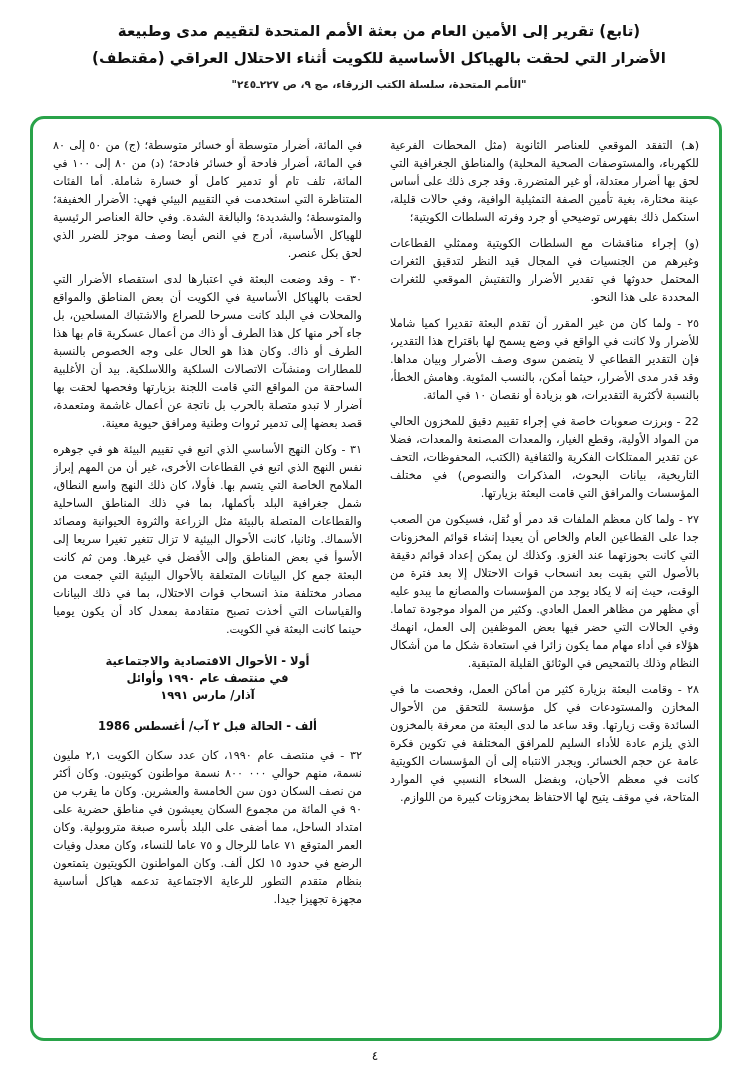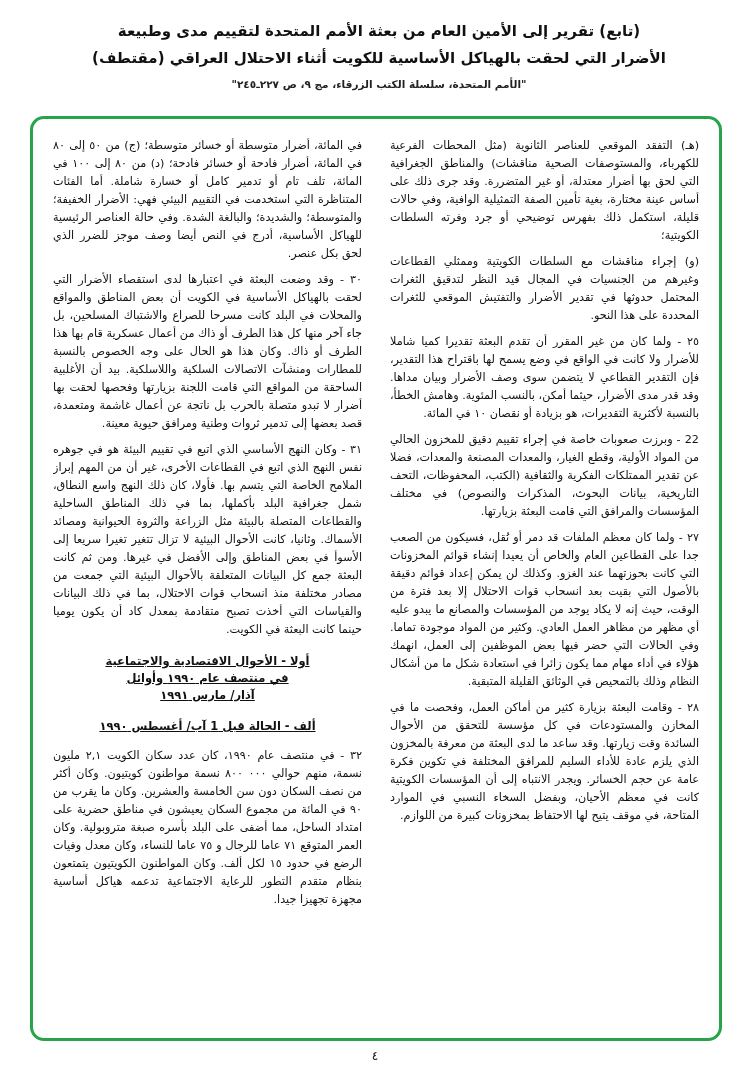--- a/index.html
+++ b/index.html
@@ -66,21 +66,20 @@
     margin-bottom: 8px;
   }
   .col-heading {
     font-size: 11.5px;
     font-weight: bold;
     text-align: center;
     line-height: 17px;
     color: #111;
     margin: 14px 0 12px 0;
     white-space: pre-line;
-    text-decoration: underline;
   }
   .page-number {
     position: absolute;
     bottom: 4px;
     left: 0;
     right: 0;
     text-align: center;
     font-size: 12px;
     color: #111;
   }
@@ -94,35 +93,35 @@
     <div class="doc-title">
       <div>(تابع) تقرير إلى الأمين العام من بعثة الأمم المتحدة لتقييم مدى وطبيعة</div>
       <div>الأضرار التي لحقت بالهياكل الأساسية للكويت أثناء الاحتلال العراقي (مقتطف)</div>
     </div>
     <div class="doc-citation">"الأمم المتحدة، سلسلة الكتب الزرقاء، مج ٩، ص ٢٢٧ـ٢٤٥"</div>
   </div>
 
   <div class="content-frame" style="border-color: rgb(41, 163, 73);">
     <div class="columns">
       <div class="col">
-          <p class="col-para">(هـ)    التفقد الموقعي للعناصر الثانوية (مثل المحطات الفرعية للكهرباء، والمستوصفات الصحية مناقشات) والمناطق الجغرافية التي لحق بها أضرار معتدلة، أو غير المتضررة. وقد جرى ذلك على أساس عينة مختارة، بغية تأمين الصفة التمثيلية الوافية، وفي حالات قليلة، استكمل ذلك بفهرس توضيحي أو جرد وفرته السلطات الكويتية؛</p>
+          <p class="col-para">(هـ)    التفقد الموقعي للعناصر الثانوية (مثل المحطات الفرعية للكهرباء، والمستوصفات الصحية المحلية) والمناطق الجغرافية التي لحق بها أضرار معتدلة، أو غير المتضررة. وقد جرى ذلك على أساس عينة مختارة، بغية تأمين الصفة التمثيلية الوافية، وفي حالات قليلة، استكمل ذلك بفهرس توضيحي أو جرد وفرته السلطات الكويتية؛</p>
           <p class="col-para">(و)    إجراء مناقشات مع السلطات الكويتية وممثلي القطاعات وغيرهم من الجنسيات في المجال قيد النظر لتدقيق الثغرات المحتمل حدوثها في تقدير الأضرار والتفتيش الموقعي للثغرات المحددة على هذا النحو.</p>
           <p class="col-para">٢٥ -    ولما كان من غير المقرر أن تقدم البعثة تقديرا كميا شاملا للأضرار ولا كانت في الواقع في وضع يسمح لها باقتراح هذا التقدير، فإن التقدير القطاعي لا يتضمن سوى وصف الأضرار وبيان مداها. وقد قدر مدى الأضرار، حيثما أمكن، بالنسب المئوية. وهامش الخطأ، بالنسبة لأكثرية التقديرات، هو بزيادة أو نقصان ١٠ في المائة.</p>
           <p class="col-para">22 -    وبرزت صعوبات خاصة في إجراء تقييم دقيق للمخزون الحالي من المواد الأولية، وقطع الغيار، والمعدات المصنعة والمعدات، فضلا عن تقدير الممتلكات الفكرية والثقافية (الكتب، المحفوظات، التحف التاريخية، بيانات البحوث، المذكرات والنصوص) في مختلف المؤسسات والمرافق التي قامت البعثة بزيارتها.</p>
           <p class="col-para">٢٧ -    ولما كان معظم الملفات قد دمر أو نُقل، فسيكون من الصعب جدا على القطاعين العام والخاص أن يعيدا إنشاء قوائم المخزونات التي كانت بحوزتهما عند الغزو. وكذلك لن يمكن إعداد قوائم دقيقة بالأصول التي بقيت بعد انسحاب قوات الاحتلال إلا بعد فترة من الوقت، حيث إنه لا يكاد يوجد من المؤسسات والمصانع ما يبدو عليه أي مظهر من مظاهر العمل العادي. وكثير من المواد موجودة تماما. وفي الحالات التي حضر فيها بعض الموظفين إلى العمل، انهمك هؤلاء في أداء مهام مما يكون زائرا في استعادة شكل ما من أشكال النظام وذلك بالتمحيص في الوثائق القليلة المتبقية.</p>
           <p class="col-para">٢٨ -    وقامت البعثة بزيارة كثير من أماكن العمل، وفحصت ما في المخازن والمستودعات في كل مؤسسة للتحقق من الأحوال السائدة وقت زيارتها. وقد ساعد ما لدى البعثة من معرفة بالمخزون الذي يلزم عادة للأداء السليم للمرافق المختلفة في تكوين فكرة عامة عن حجم الخسائر. ويجدر الانتباه إلى أن المؤسسات الكويتية كانت في معظم الأحيان، وبفضل السخاء النسبي في الموارد المتاحة، في موقف يتيح لها الاحتفاظ بمخزونات كبيرة من اللوازم.</p>
         </div>
       <div class="col">
           <p class="col-para">في المائة، أضرار متوسطة أو خسائر متوسطة؛ (ج) من ٥٠ إلى ٨٠ في المائة، أضرار فادحة أو خسائر فادحة؛ (د) من ٨٠ إلى ١٠٠ في المائة، تلف تام أو تدمير كامل أو خسارة شاملة. أما الفئات المتناظرة التي استخدمت في التقييم البيئي فهي: الأضرار الخفيفة؛ والمتوسطة؛ والشديدة؛ والبالغة الشدة. وفي حالة العناصر الرئيسية للهياكل الأساسية، أدرج في النص أيضا وصف موجز للضرر الذي لحق بكل عنصر.</p>
           <p class="col-para">٣٠ -    وقد وضعت البعثة في اعتبارها لدى استقصاء الأضرار التي لحقت بالهياكل الأساسية في الكويت أن بعض المناطق والمواقع والمحلات في البلد كانت مسرحا للصراع والاشتباك المسلحين، بل جاء آخر منها كل هذا الطرف أو ذاك من أعمال عسكرية قام بها هذا الطرف أو ذاك. وكان هذا هو الحال على وجه الخصوص بالنسبة للمطارات ومنشآت الاتصالات السلكية واللاسلكية. بيد أن الأغلبية الساحقة من المواقع التي قامت اللجنة بزيارتها وفحصها لحقت بها أضرار لا تبدو متصلة بالحرب بل ناتجة عن أعمال غاشمة ومتعمدة، قصد بعضها إلى تدمير ثروات وطنية ومرافق حيوية معينة.</p>
           <p class="col-para">٣١ -    وكان النهج الأساسي الذي اتبع في تقييم البيئة هو في جوهره نفس النهج الذي اتبع في القطاعات الأخرى، غير أن من المهم إبراز الملامح الخاصة التي يتسم بها. فأولا، كان ذلك النهج واسع النطاق، شمل جغرافية البلد بأكملها، بما في ذلك المناطق الساحلية والقطاعات المتصلة بالبيئة مثل الزراعة والثروة الحيوانية ومصائد الأسماك. وثانيا، كانت الأحوال البيئية لا تزال تتغير تغيرا سريعا إلى الأسوأ في بعض المناطق وإلى الأفضل في غيرها. ومن ثم كانت البعثة جمع كل البيانات المتعلقة بالأحوال البيئية التي جمعت من مصادر مختلفة منذ انسحاب قوات الاحتلال، بما في ذلك البيانات والقياسات التي أخذت تصبح متقادمة بمعدل كاد أن يكون يوميا حينما كانت البعثة في الكويت.</p>
           <div class="col-heading">أولا - الأحوال الاقتصادية والاجتماعية
 في منتصف عام ١٩٩٠ وأوائل
 آذار/ مارس ١٩٩١</div>
-          <div class="col-heading">ألف -  الحالة قبل 1 آب/ أغسطس ١٩٩٠</div>
+          <div class="col-heading">ألف -  الحالة قبل ٢ آب/ أغسطس 1986</div>
           <p class="col-para">٣٢ -    في منتصف عام ١٩٩٠، كان عدد سكان الكويت ٢,١ مليون نسمة، منهم حوالي ٠٠٠ ٨٠٠ نسمة مواطنون كويتيون. وكان أكثر من نصف السكان دون سن الخامسة والعشرين. وكان ما يقرب من ٩٠ في المائة من مجموع السكان يعيشون في مناطق حضرية على امتداد الساحل، مما أضفى على البلد بأسره صبغة متروبولية. وكان العمر المتوقع ٧١ عاما للرجال و ٧٥ عاما للنساء، وكان معدل وفيات الرضع في حدود ١٥ لكل ألف. وكان المواطنون الكويتيون يتمتعون بنظام متقدم التطور للرعاية الاجتماعية تدعمه هياكل أساسية مجهزة تجهيزا جيدا.</p>
         </div>
     </div>
   </div>
 
   <div class="page-number">٤</div>
 
 </div>
 
 </body></html>

